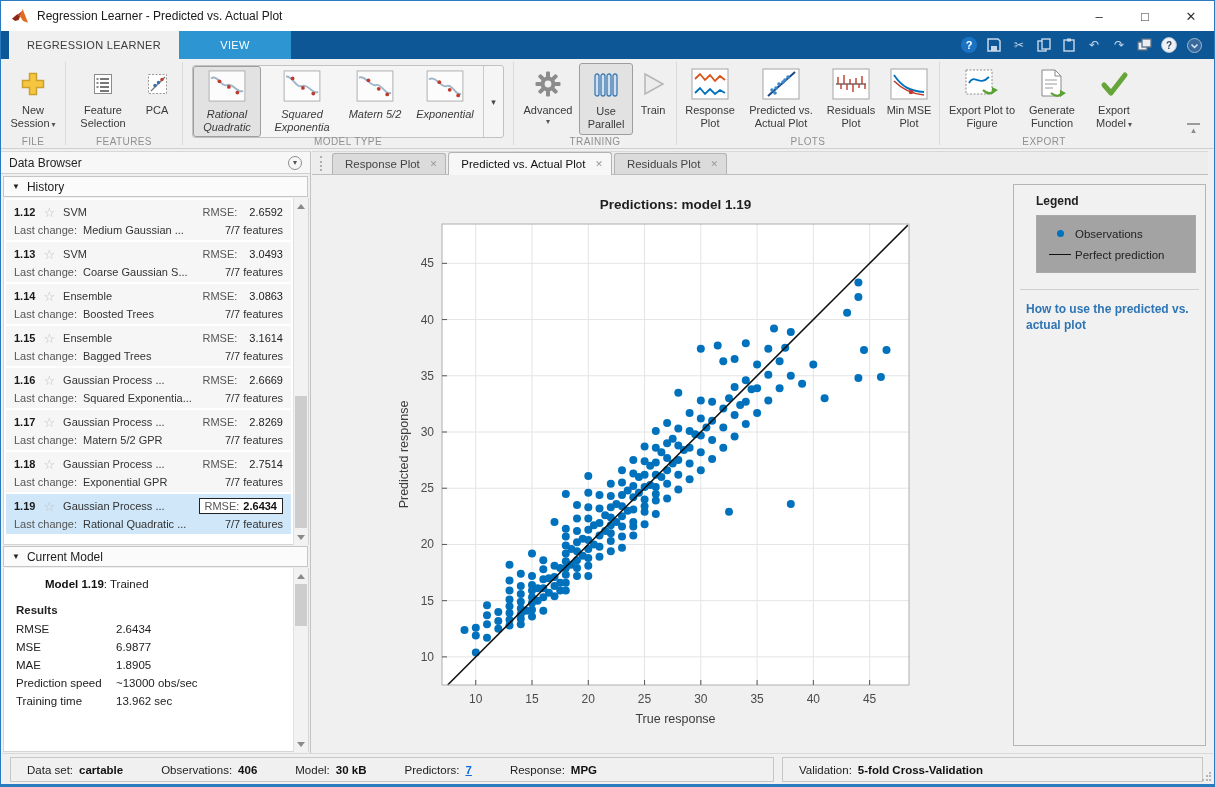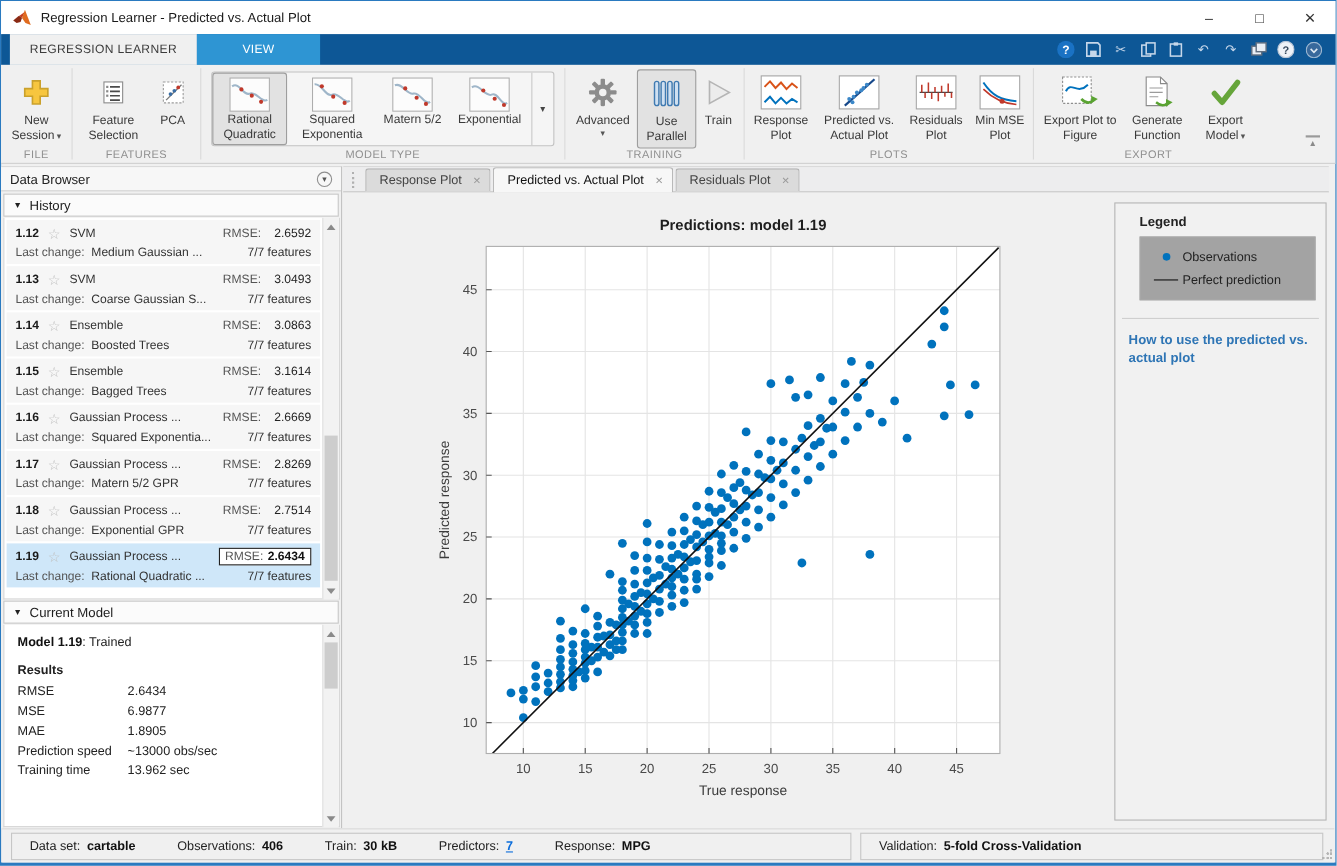--- a/index.html
+++ b/index.html
@@ -29,21 +29,21 @@
   .rsep { width:1px; background:#dadada; margin:3px 0; }
   .rbtn { display:flex; flex-direction:column; align-items:center; padding:3px 3px; border-radius:3px; }
   .rbtn .ricon { height:36px; display:flex; align-items:center; justify-content:center; margin-bottom:2px; }
   .rlabel { font-size:11px; color:#3a3a3a; text-align:center; line-height:1.2; }
   .caret { font-size:8px; color:#555; margin-left:2px; }
   .caret-below { font-size:8px; color:#555; display:block; text-align:center; }
   .pressed { background:#e2e2e2; border:1px solid #9e9e9e; }
   .gallery { display:flex; border:1px solid #c2c2c2; background:#f5f5f5; border-radius:3px; margin-top:2px; align-items:stretch; }
   .gbtn { display:flex; flex-direction:column; align-items:center; padding:3px 4px 2px 4px; border:1px solid transparent; border-radius:3px; }
   .gbtn.pressed { background:#e2e2e2; border-color:#9e9e9e; }
-  .gbtn .rlabel { margin-top:1px; }
+  .gbtn .rlabel { margin-top:6px;font-style:italic; }
   .gal-drop { width:20px; border-left:1px solid #c9c9c9; display:flex; align-items:center; justify-content:center; color:#444; font-size:9px; }
   .ribbon-spacer { flex:1; }
   .collapse-btn { align-self:flex-end; margin:0 14px 14px 0; width:13px; text-align:center; color:#8a8a8a; font-size:9px; border-top:2px solid #9a9a9a; line-height:8px; padding-top:1px; }
 
   
   .left-panel { position:absolute; left:0; top:150px; width:310px; height:602px; background:#f0f0f0; border-right:1px solid #c3c3c3; border-top:1px solid #d8d8d8; }
   .db-header { position:absolute; left:0; top:0; right:0; height:22px; background:#f7f7f7; border-bottom:1px solid #cfcfcf; display:flex; align-items:center; font-size:12px; color:#222; padding:0 8px; }
   .db-chevron { margin-left:auto; width:14px; height:14px; border:1px solid #8f8f8f; border-radius:50%; font-size:8px; color:#555; display:flex; align-items:center; justify-content:center; }
   .sec-header { position:absolute; left:2px; right:2px; height:21px; background:#fbfbfb; border:1px solid #c6c6c6; display:flex; align-items:center; font-size:12px; color:#1d1d1d; padding:0 8px; gap:7px; }
   .sec-tri { font-size:8px; color:#222; }
@@ -69,21 +69,21 @@
   .sb-cm { right:2px; top:416px; height:184px; }
   .sb-arrow { position:absolute; left:0; width:14px; height:14px; display:flex; align-items:center; justify-content:center; }
   .sb-arrow.up { top:1px; } .sb-arrow.down { bottom:1px; }
   .tri-up { width:0; height:0; border-left:4px solid transparent; border-right:4px solid transparent; border-bottom:5px solid #8a8a8a; }
   .tri-down { width:0; height:0; border-left:4px solid transparent; border-right:4px solid transparent; border-top:5px solid #8a8a8a; }
   .sb-thumb { position:absolute; left:1px; width:12px; background:#cdcdcd; }
   .sb-hist .sb-thumb { top:57%; height:38%; }
   .sb-cm .sb-thumb { top:16px; height:42px; }
 
   .cm-body { position:absolute; left:2px; top:416px; width:306px; height:184px; background:#ffffff; border:1px solid #d4d4d4; border-top:none; padding:10px 20px 0 12px; font-size:11.5px; color:#222; overflow:hidden; }
-  .cm-title { margin-bottom:14px; }
+  .cm-title { margin-bottom:14px;margin-left:29px; }
   .cm-title b { color:#111; }
   .cm-results { font-weight:bold; margin-bottom:4px; }
   .cm-row { display:flex; height:18px; align-items:center; }
   .cm-row .l { width:100px; color:#222; }
   .cm-row .v { color:#222; }
 
   
   .main-doc { position:absolute; left:311px; top:150px; width:896px; height:602px; border-top:1px solid #d8d8d8; }
   .doc-tabs { position:absolute; left:0; top:0; right:0; height:23px; background:#ededee; border-bottom:1px solid #bdbdbd; display:flex; align-items:flex-end; padding-left:6px; }
   .drag-dots { width:4px; height:15px; border-left:2px dotted #b0b0b0; margin:0 8px 3px 2px; }
@@ -913,21 +913,21 @@
   </div>
 
   <div class="status-bar">
     <div class="status-box sb-left">
       <span>Data set:</span>
         <b>cartable</b>
         <span class="gap"></span>
       <span>Observations:</span>
         <b>406</b>
         <span class="gap"></span>
-      <span>Train:</span>
+      <span>Model:</span>
         <b>30 kB</b>
         <span class="gap"></span>
       <span>Predictors:</span>
         <span class="pred-link">7</span>
         <span class="gap"></span>
       <span>Response:</span>
         <b>MPG</b>
     </div>
     <div class="status-box sb-right">
       <span>Validation:</span>

